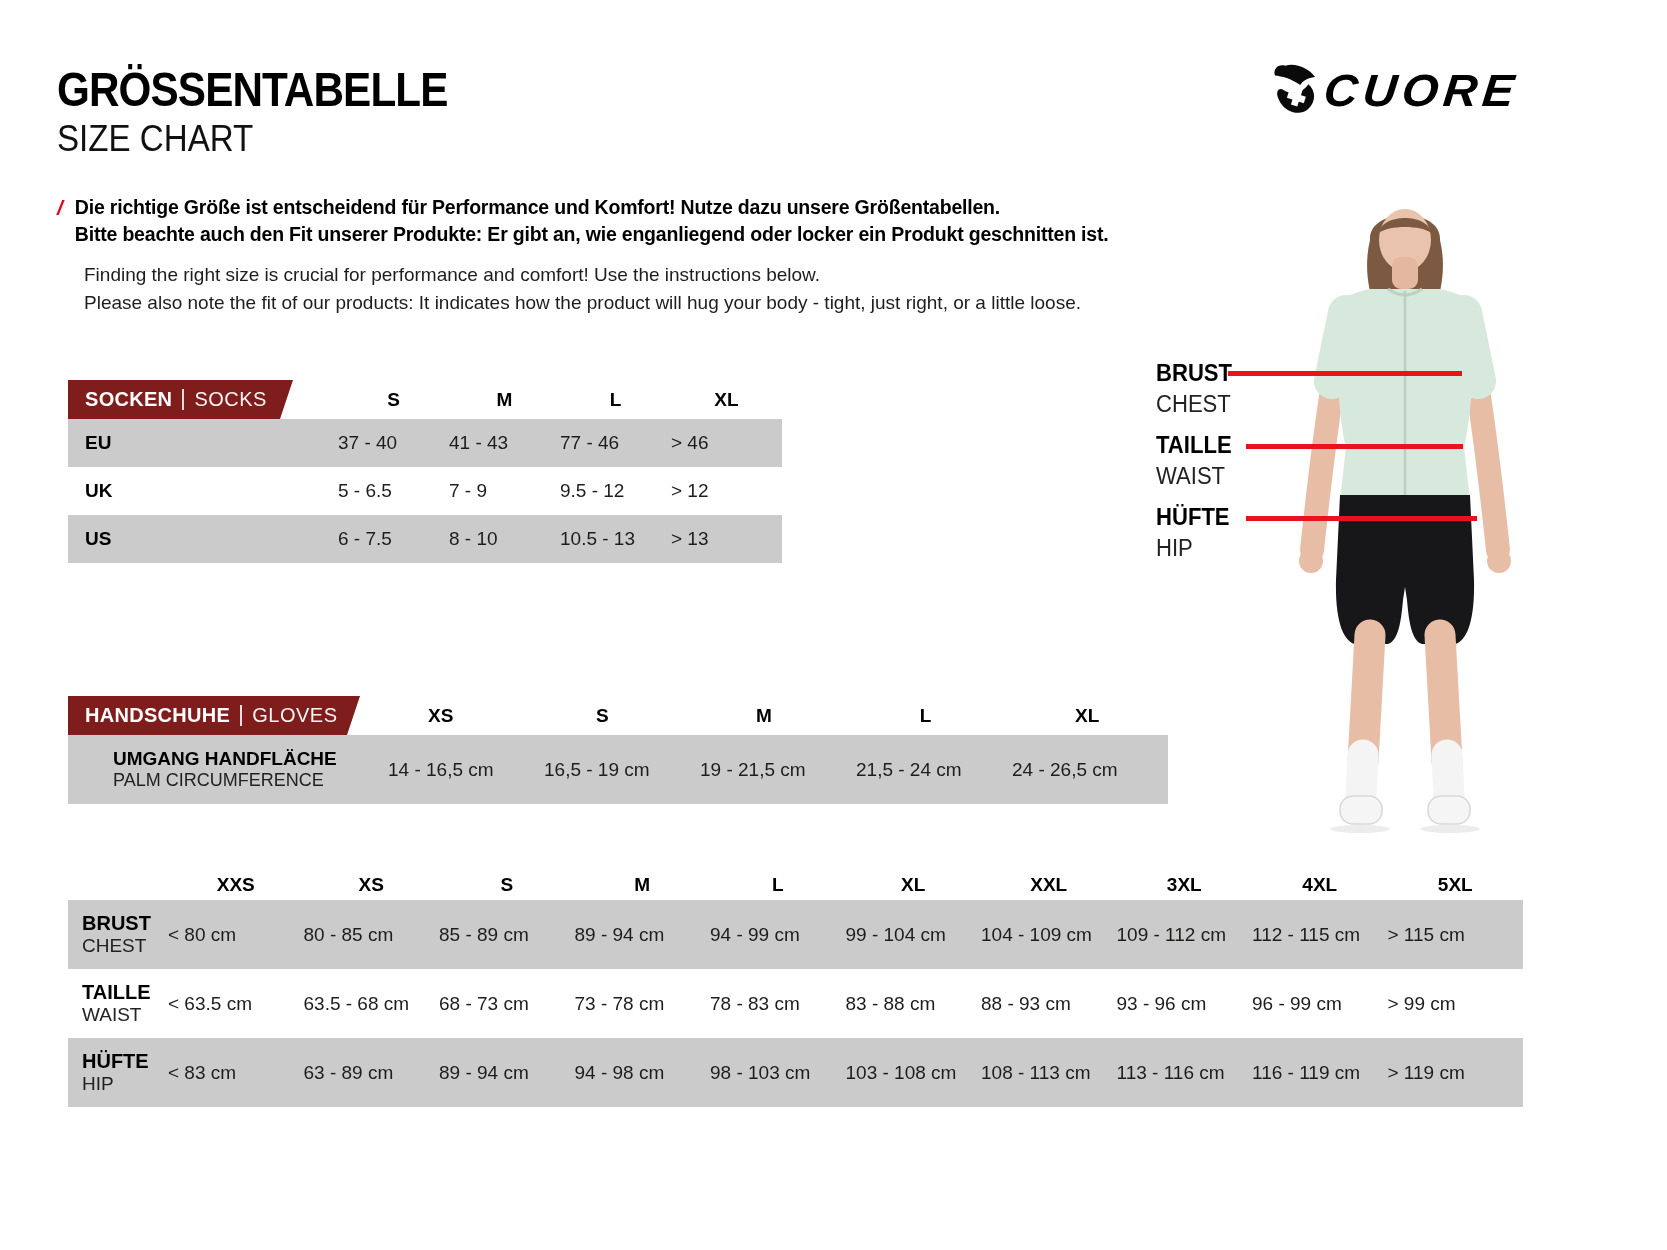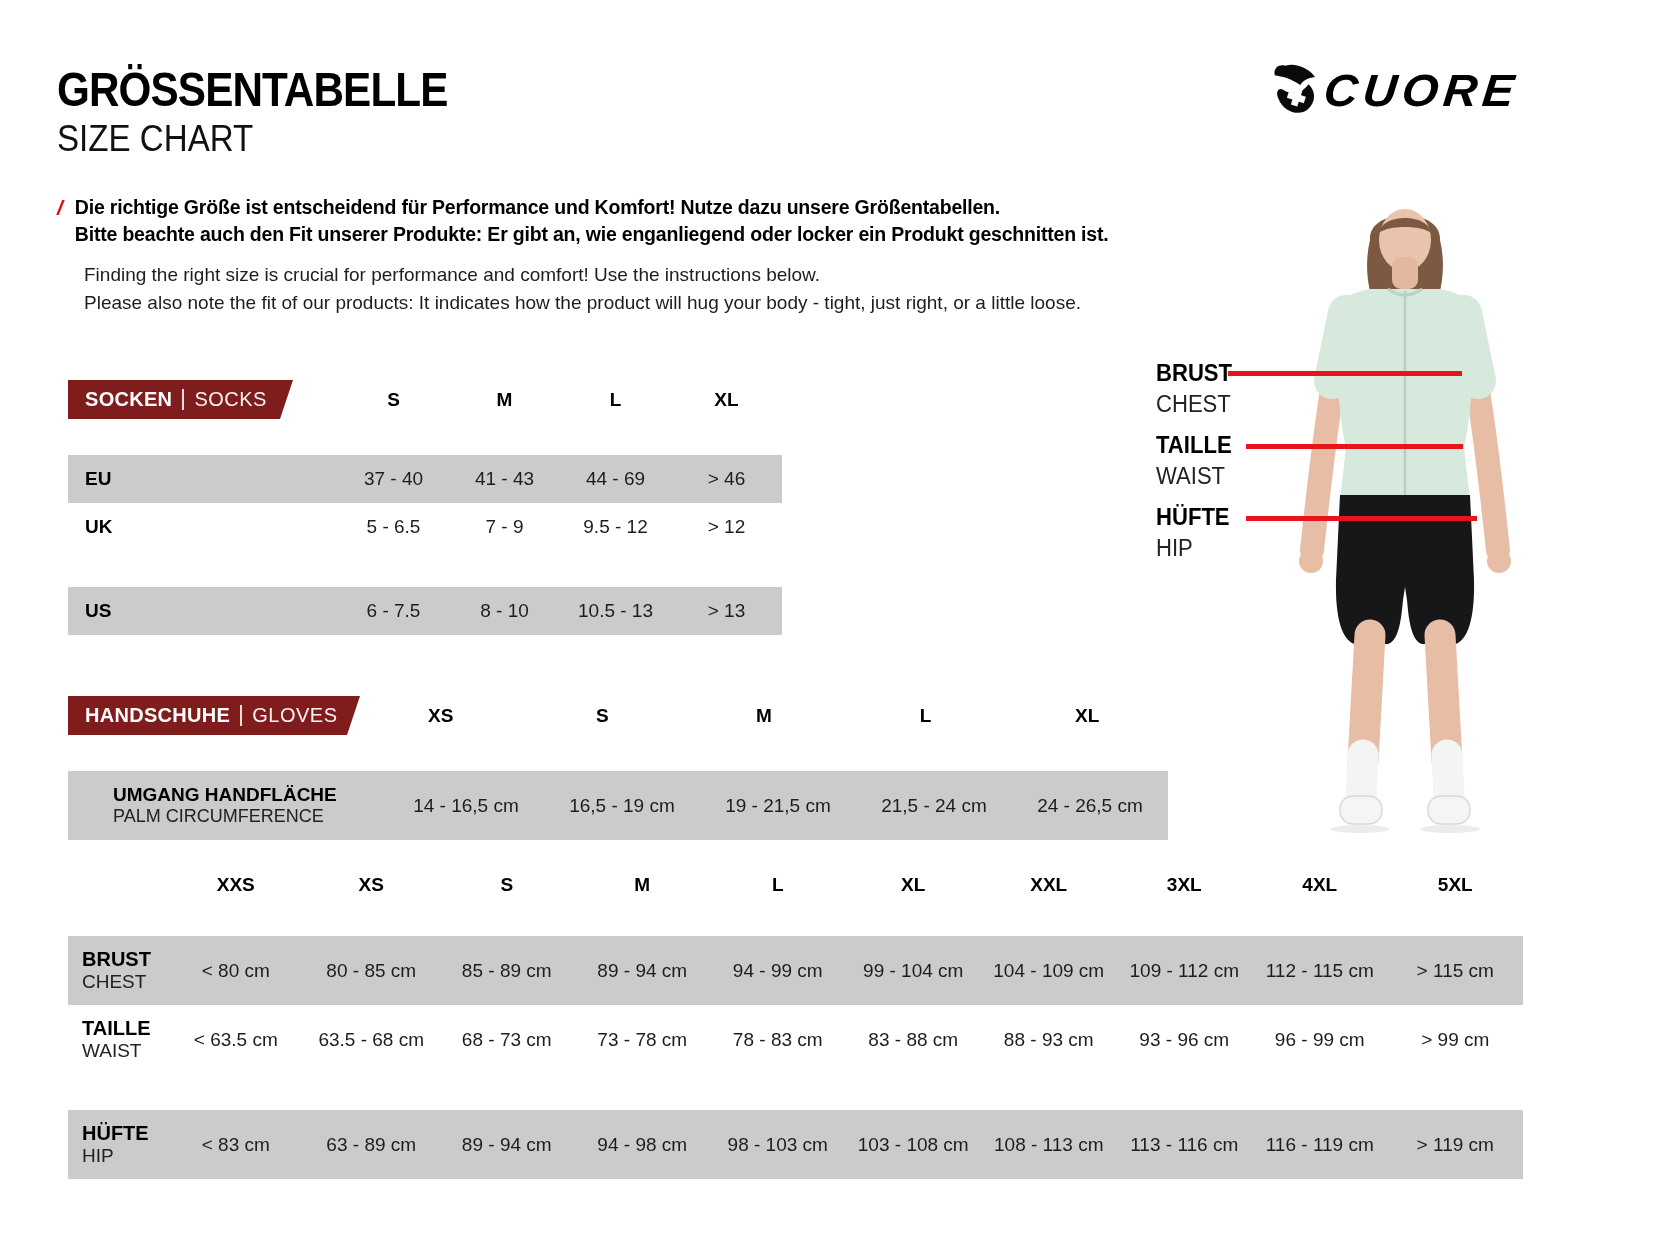--- a/index.html
+++ b/index.html
@@ -26,23 +26,23 @@
 
   
   .banner { position:absolute; left:0; top:0; height:39px; background:#7f1d1d; color:#fff;
             display:flex; align-items:center; padding-left:17px;
             clip-path:polygon(0 0, 100% 0, calc(100% - 13px) 100%, 0 100%); z-index:2; }
   .banner-de { font-size:20px; font-weight:bold; letter-spacing:0.3px; }
   .banner-sep { display:inline-block; width:2px; height:21px; background:#ffffff; opacity:0.85; margin:0 10px; }
   .banner-en { font-size:20px; font-weight:normal; opacity:0.95; letter-spacing:0.5px; }
 
   .grid-row { display:grid; align-items:center; }
-  .gray { background:#cbcbcb;margin-top:36px; }
+  .gray { background:#cbcbcb; }
   .col-h { font-size:19px; font-weight:bold; text-align:center; }
-  .cell  { font-size:19px; color:#1d1d1b; text-align:center; }
+  .cell  { font-size:19px; color:#1d1d1b; text-align:left; }
   .row-label { font-size:19px; font-weight:bold; padding-left:17px; }
   .row-label-sub { font-size:18px; font-weight:normal; color:#222; }
 
   
   .socks { position:absolute; left:68px; top:380px; width:714px; }
   .socks .grid-row { grid-template-columns:270px repeat(4, 111px); }
   .socks-header { height:39px; }
   .socks-row { height:48px; }
 
   
@@ -110,21 +110,21 @@
       <div></div>
       <div class="col-h">S</div>
       <div class="col-h">M</div>
       <div class="col-h">L</div>
       <div class="col-h">XL</div>
     </div>
     <div class="grid-row socks-row gray">
       <div class="row-label">EU</div>
       <div class="cell">37 - 40</div>
       <div class="cell">41 - 43</div>
-      <div class="cell">44 - 69</div>
+      <div class="cell">77 - 46</div>
       <div class="cell">&gt; 46</div>
     </div>
     <div class="grid-row socks-row">
       <div class="row-label">UK</div>
       <div class="cell">5 - 6.5</div>
       <div class="cell">7 - 9</div>
       <div class="cell">9.5 - 12</div>
       <div class="cell">&gt; 12</div>
     </div>
     <div class="grid-row socks-row gray">

